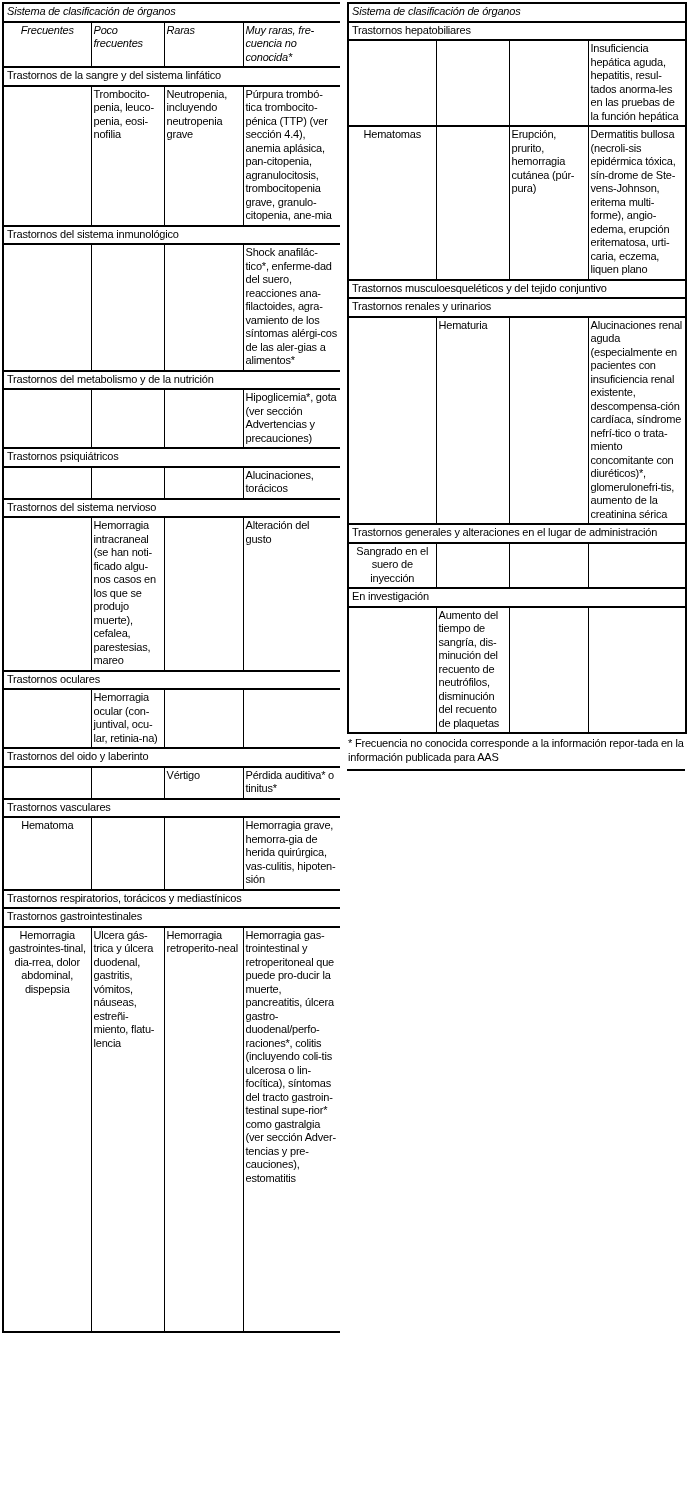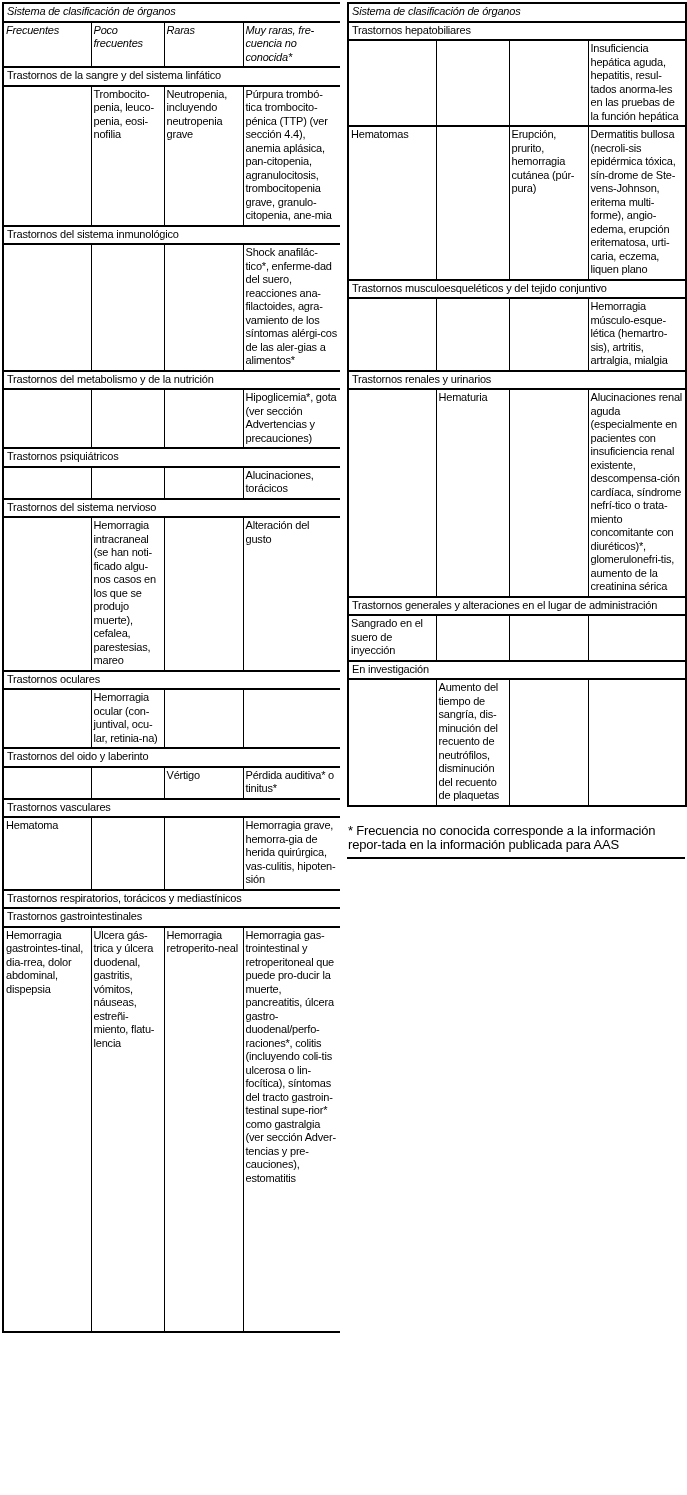--- a/index.html
+++ b/index.html
@@ -54,27 +54,27 @@
     font-size: 11px;
     line-height: 13.5px;
     letter-spacing: -0.2px;
     word-wrap: break-word;
   }
   table.adr td.title-cell {
     font-style: italic;
     padding-left: 3px;
   }
   table.adr td.colhead { font-style: italic; }
-  table.adr td.c1 { }
+  table.adr td.c1 { text-align: center; }
   table.adr td.section-cell { padding-left: 3px; border-radius: 8px; }
   
   table.adr.clipped tr:last-child td { height: 400px; }
   .footnote {
-    margin-top: 17px;
-    font-size: 13px;
+    margin-top: 2px;
+    font-size: 11px;
     line-height: 14px;
     letter-spacing: -0.2px;
     padding-left: 1px;
   }
   .end-rule {
     margin-top: 5px;
     border-top: 2px solid #000;
     width: 338px;
     height: 0;
   }
@@ -213,26 +213,20 @@
           </tr>
           <tr class="data-row">
             <td class="c1">Hematomas</td>
             <td></td>
             <td>Erupción, prurito, hemorragia cutánea (púr-pura)</td>
             <td>Dermatitis bullosa (necroli-sis epidérmica tóxica, sín-drome de Ste-vens-Johnson, eritema multi-forme), angio-edema, erupción eritematosa, urti-caria, eczema, liquen plano</td>
           </tr>
           <tr class="section-row">
             <td class="section-cell" colspan="4">Trastornos musculoesqueléticos y del tejido conjuntivo</td>
           </tr>
-          <tr class="data-row">
-            <td class="c1"></td>
-            <td></td>
-            <td></td>
-            <td>Hemorragia músculo-esque-lética (hemartro-sis), artritis, artralgia, mialgia</td>
-          </tr>
           <tr class="section-row">
             <td class="section-cell" colspan="4">Trastornos renales y urinarios</td>
           </tr>
           <tr class="data-row">
             <td class="c1"></td>
             <td>Hematuria</td>
             <td></td>
             <td>Alucinaciones renal aguda (especialmente en pacientes con insuficiencia renal existente, descompensa-ción cardíaca, síndrome nefrí-tico o trata-miento concomitante con diuréticos)*, glomerulonefri-tis, aumento de la creatinina sérica</td>
           </tr>
           <tr class="section-row">

